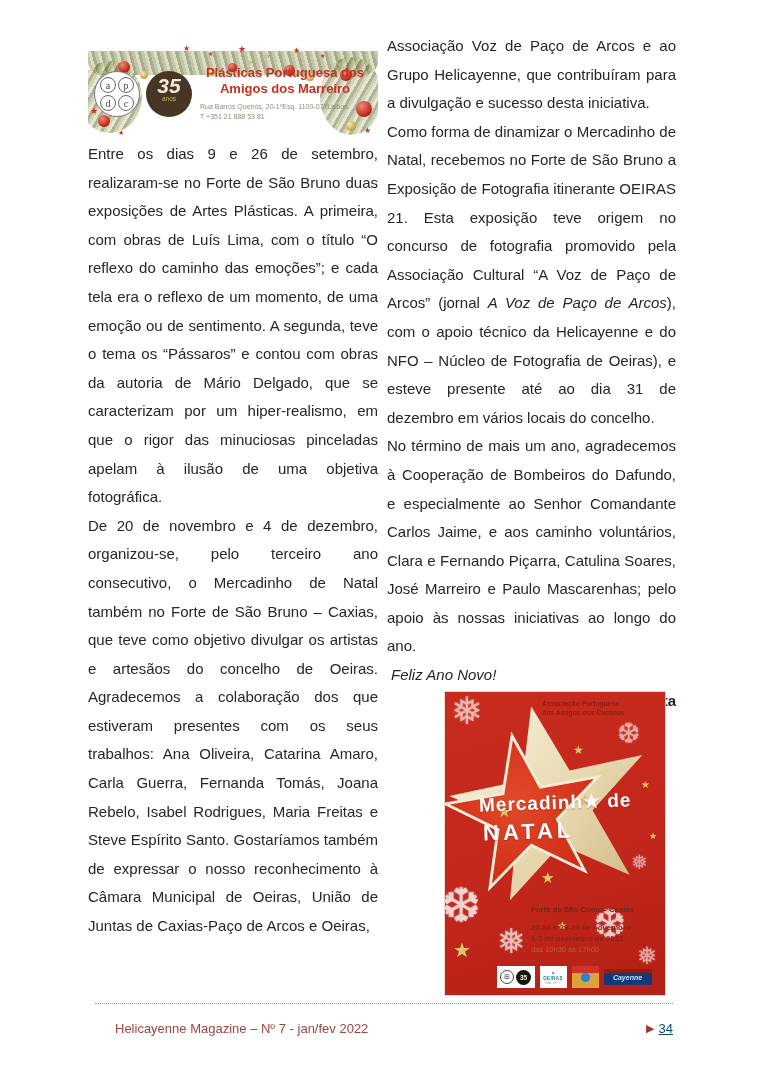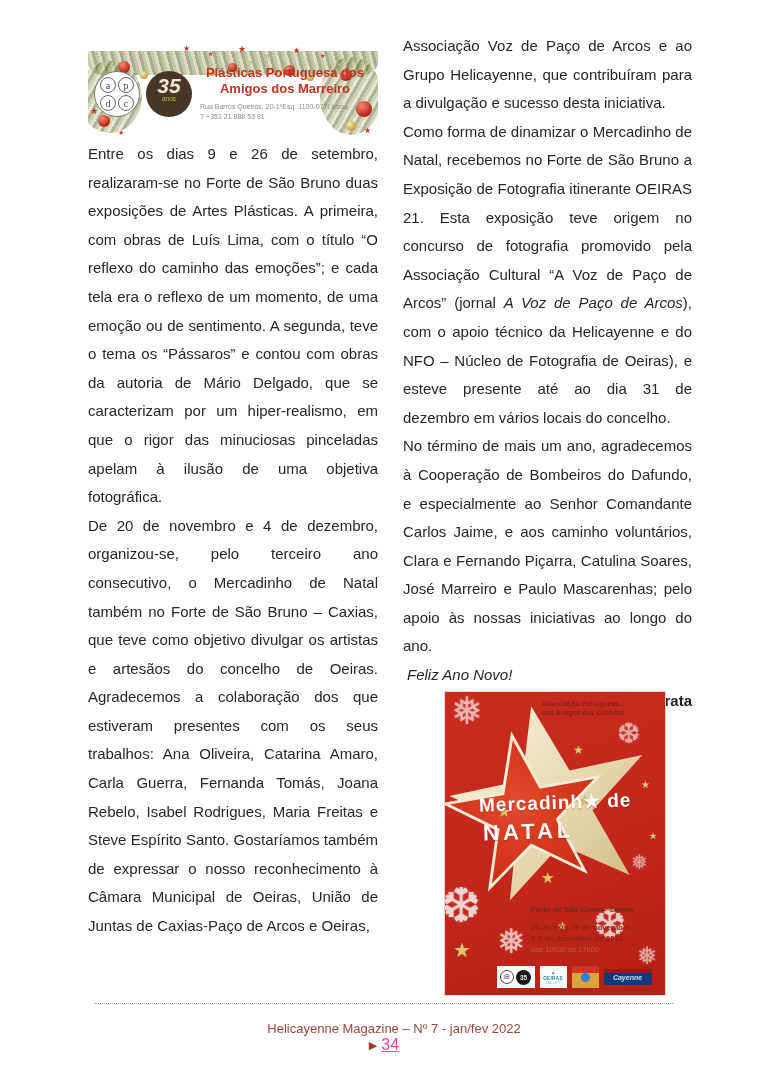--- a/index.html
+++ b/index.html
@@ -1,21 +1,21 @@
 <!DOCTYPE html>
 <html><head>
 <meta charset="utf-8">
 <style>
   * { margin:0; padding:0; box-sizing:border-box; }
   body { font-family:"Liberation Sans", sans-serif; background:#ffffff; }
   .page { position:relative; width:768px; height:1086px; background:#ffffff; overflow:hidden; }
 
   
   .col-left  { position:absolute; left:88px;  top:45px; width:290px; }
-  .col-right { position:absolute; left:403px; top:32px; width:289px; }
+  .col-right { position:absolute; left:387px; top:32px; width:289px; }
   .bodytext { font-size:15px; line-height:28.6px; color:#262626; text-align:justify; }
   .bodytext p { margin:0; }
   .article-heading { margin:18px 0 8px 0; font-size:13.5px; font-weight:bold; color:#111; }
   .lead-space { padding-left:4px; text-align:left;font-style:italic; }
   .signature { font-weight:bold; text-align:right; font-size:15px; color:#1d1d1d; margin-top:2px; }
 
   
   .banner { position:relative; width:290px; height:95px; background:#fff; overflow:hidden; }
   .garland-top { position:absolute; left:0; top:6px; right:0; height:24px; opacity:.55; border-radius:0 0 14px 14px;
     background:repeating-linear-gradient(75deg,#5a6b33 0 3px,#8c9b5a 3px 6px,#cdbb93 6px 9px); }
@@ -77,25 +77,25 @@
   .pl2 .ov1 { font-size:4.5px; font-weight:bold; color:#157f8c; letter-spacing:.4px; }
   .pl2 .ov2 { font-size:3.8px; color:#8fb7bd; letter-spacing:.4px; }
   .pl2 .ovi { font-size:5px; color:#157f8c; }
   .pl3 { width:27px; background:linear-gradient(180deg,#d1332a 0 30%, #d9a53a 30% 100%); position:relative; }
   .pl3 .bluedot { width:9px; height:9px; border-radius:50%; background:#2f7fd4; }
   .pl4 { width:48px; height:16px; background:linear-gradient(180deg,#8c1f17 0 22%, #123a7a 22% 100%);
     color:#bfe0f2; font-size:7px; font-style:italic; font-weight:bold; }
 
   
   .footer { position:absolute; left:95px; top:1003px; width:578px; border-top:1px dotted #9a9a9a; }
-  .footer-row { display:flex; justify-content:space-between; align-items:center; margin-top:17px;flex-direction:column; }
+  .footer-row { display:flex; justify-content:space-between; align-items:center; margin-top:17px; }
   .footer-mag { padding-left:20px; color:#9c4642; font-size:13px; }
   .footer-page { display:flex; align-items:center; gap:4px; }
   .footer-marker { color:#a03830; font-size:11px; }
-  .footer-num { color:#ec4899; font-size:16px;text-decoration:underline; }
+  .footer-num { color:#0c4a6e; font-size:13px;text-decoration:underline; }
 </style>
 </head>
 <body>
 
 <div class="page">
 
   <div class="col-left">
 
     <div class="banner">
       <div class="garland-top"></div>

